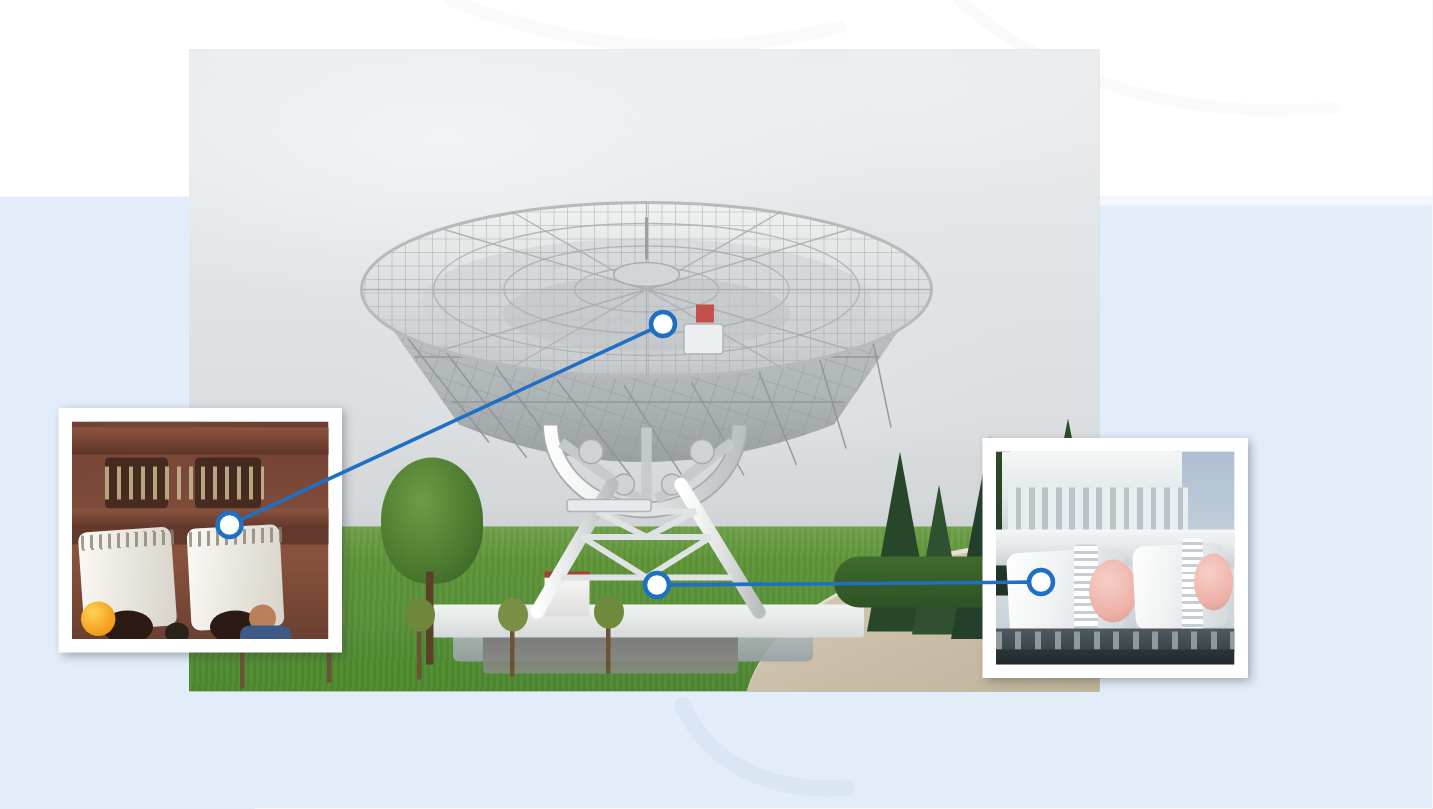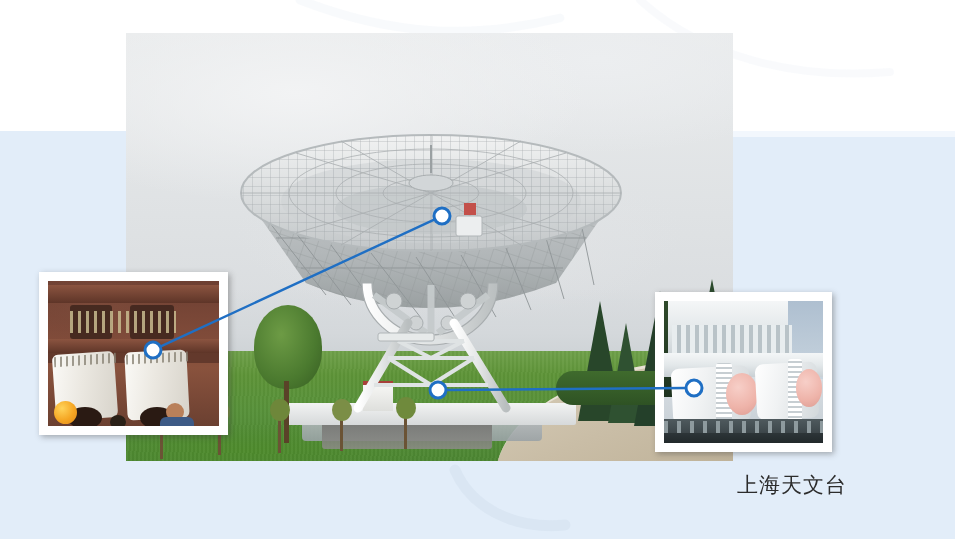--- a/index.html
+++ b/index.html
@@ -459,15 +459,14 @@
         <line x1="445.9997558705503" y1="389.9375019072613" x2="686.0002441294497" y2="388.0624980927387" stroke="#1f6fc4" stroke-width="2.4" stroke-linecap="round"></line>
       </g>
     <g id="connector-markers">
         <circle cx="442" cy="216" r="8" fill="#ffffff" stroke="#1f6fc4" stroke-width="3"></circle>
         <circle cx="153" cy="350" r="8" fill="#ffffff" stroke="#1f6fc4" stroke-width="3"></circle>
         <circle cx="438" cy="390" r="8" fill="#ffffff" stroke="#1f6fc4" stroke-width="3"></circle>
         <circle cx="694" cy="388" r="8" fill="#ffffff" stroke="#1f6fc4" stroke-width="3"></circle>
       </g>
   </svg>
 
-  <div id="caption">上海天文台</div>
 
 </div>
 
 </body></html>

